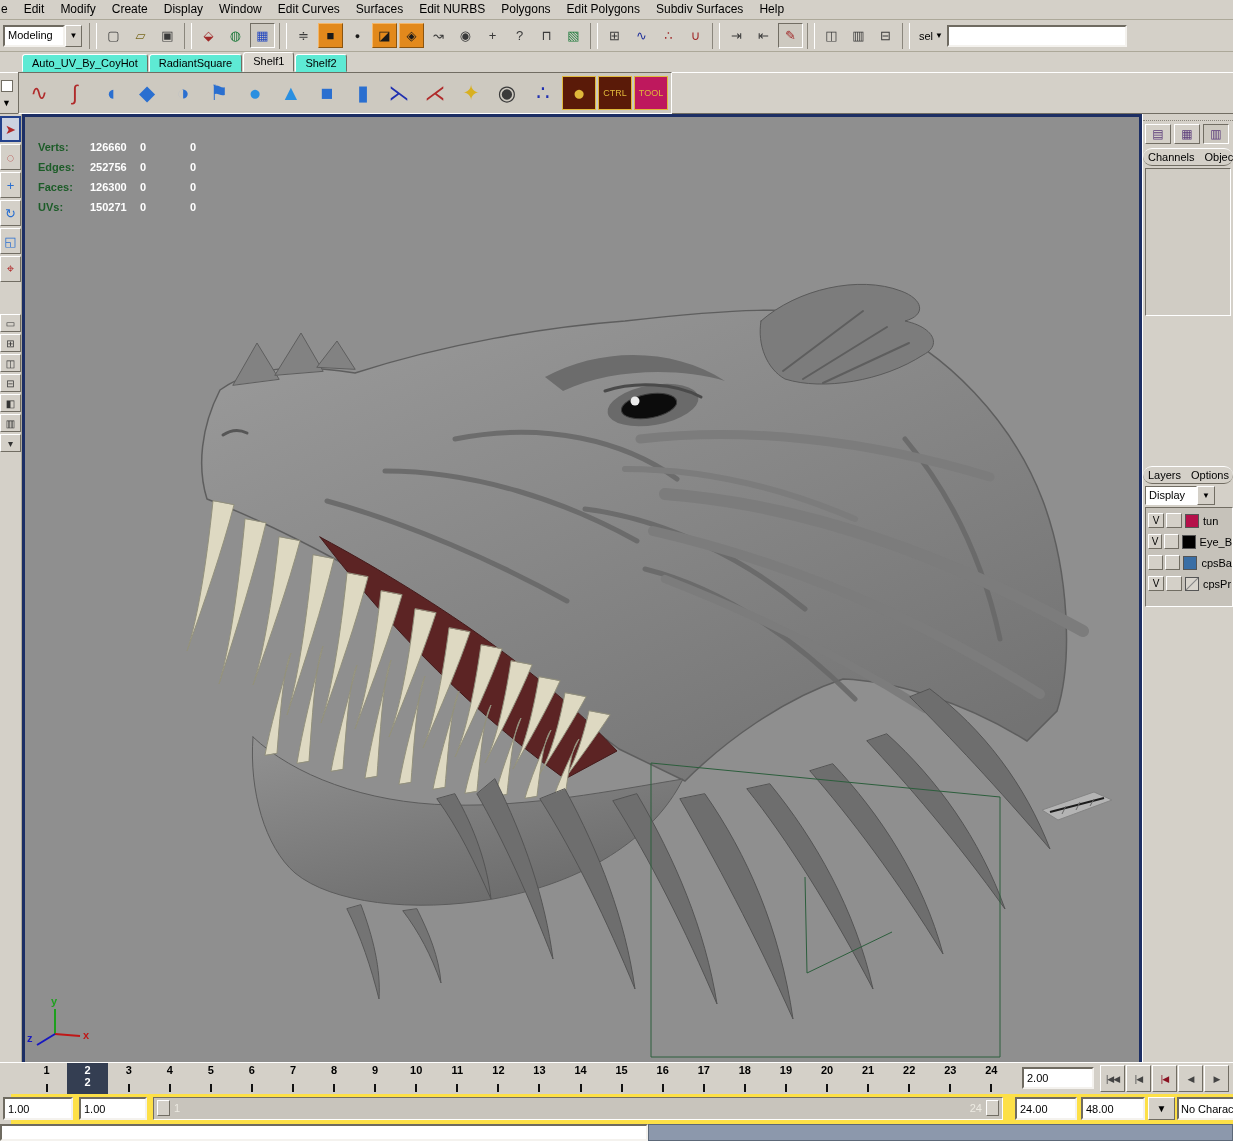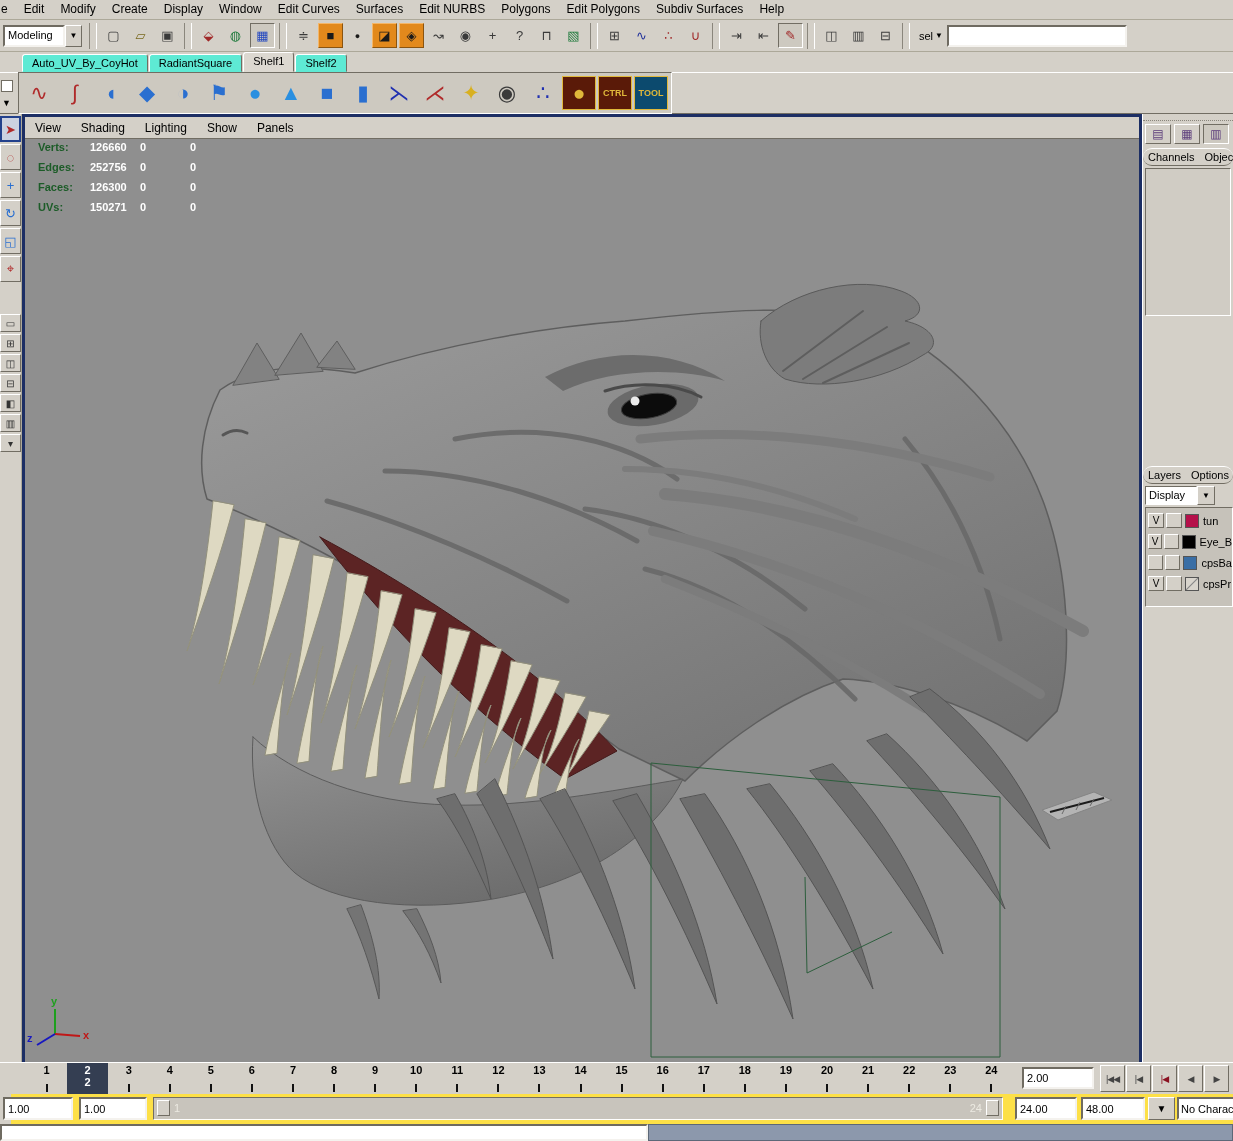--- a/index.html
+++ b/index.html
@@ -44,21 +44,21 @@
   
   .shelf { position:absolute; left:0; top:72px; width:1233px; height:42px; background:#d4d0c8;
     border-top:1px solid #fff; border-bottom:1px solid #716d63; display:flex; align-items:center; }
   .shelf-gutter { width:18px; height:42px; position:relative; }
   .shelf-spin { position:absolute; left:1px; top:8px; width:12px; height:12px; background:#fff; border:1px solid #716d63; }
   .shelf-menu-arrow { position:absolute; left:2px; top:26px; font-size:9px; }
   .shelf-icons { display:flex; align-items:center; height:42px; background:#cdc9c0; border:1px solid; border-color:#716d63 #fff #fff #716d63; padding:0 2px; }
   .shelf-btn { width:34px; height:34px; margin:0 1px; display:flex; align-items:center; justify-content:center;
     font-size:21px; background:#cdc9c0; cursor:default; }
   .shelf-btn.dark { background:#5a1a08; border:1px solid #e0b83a; }
-  .shelf-btn.txt { font-size:9px; font-weight:bold; letter-spacing:0; }
+  .shelf-btn.txt { font-size:9px; font-weight:normal; letter-spacing:0; }
 
   
   .toolbox { position:absolute; left:0; top:114px; width:22px; height:948px; background:#d4d0c8; border-right:1px solid #aca899; }
   .tool { width:21px; height:26px; margin:2px 0 2px 0; display:flex; align-items:center; justify-content:center;
     font-size:13px; border:1px solid; border-color:#fff #716d63 #716d63 #fff; background:#d4d0c8; }
   .tool.active { border:2px solid #23418c; background:#ccd2e0; }
   .tool-gap { height:28px; }
   .layout-btn { width:21px; height:18px; margin:2px 0; display:flex; align-items:center; justify-content:center;
     font-size:10px; border:1px solid; border-color:#fff #716d63 #716d63 #fff; color:#333; }
 
@@ -337,21 +337,21 @@
         </span>
         <span class="shelf-btn">
           <i style="font-style: normal; color: rgb(32, 48, 176);">∴</i>
         </span>
         <span class="shelf-btn dark" style="background: rgb(90, 26, 8);">
           <i style="font-style: normal; color: rgb(224, 184, 58);">●</i>
         </span>
         <span class="shelf-btn dark txt" style="background: rgb(90, 26, 8);">
           <i style="font-style: normal; color: rgb(224, 184, 58);">CTRL</i>
         </span>
-        <span class="shelf-btn dark txt" style="background: #0c4a6e;">
+        <span class="shelf-btn dark txt" style="background: #be185d;">
           <i style="font-style: normal; color: rgb(224, 184, 58);">TOOL</i>
         </span>
       </div>
   </div>
 
   <div class="toolbox">
     <div>
         <div class="tool active">
           <i style="font-style: normal; color: rgb(176, 42, 42);">➤</i>
         </div>
@@ -391,27 +391,20 @@
         <div class="layout-btn">
           <i style="font-style:normal">▥</i>
         </div>
         <div class="layout-btn">
           <i style="font-style:normal">▾</i>
         </div>
       </div>
   </div>
 
   <div class="viewport">
-    <div class="vp-menubar">
-        <span class="vp-menu-item">View</span>
-        <span class="vp-menu-item">Shading</span>
-        <span class="vp-menu-item">Lighting</span>
-        <span class="vp-menu-item">Show</span>
-        <span class="vp-menu-item">Panels</span>
-      </div>
 
     <div class="vp-canvas">
 
       <div class="hud">
           <div class="hud-row">
           <span class="hud-label">Verts:</span>
           <span class="hud-v1">126660</span>
           <span class="hud-v2">0</span>
           <span class="hud-v3">0</span>
         </div>

